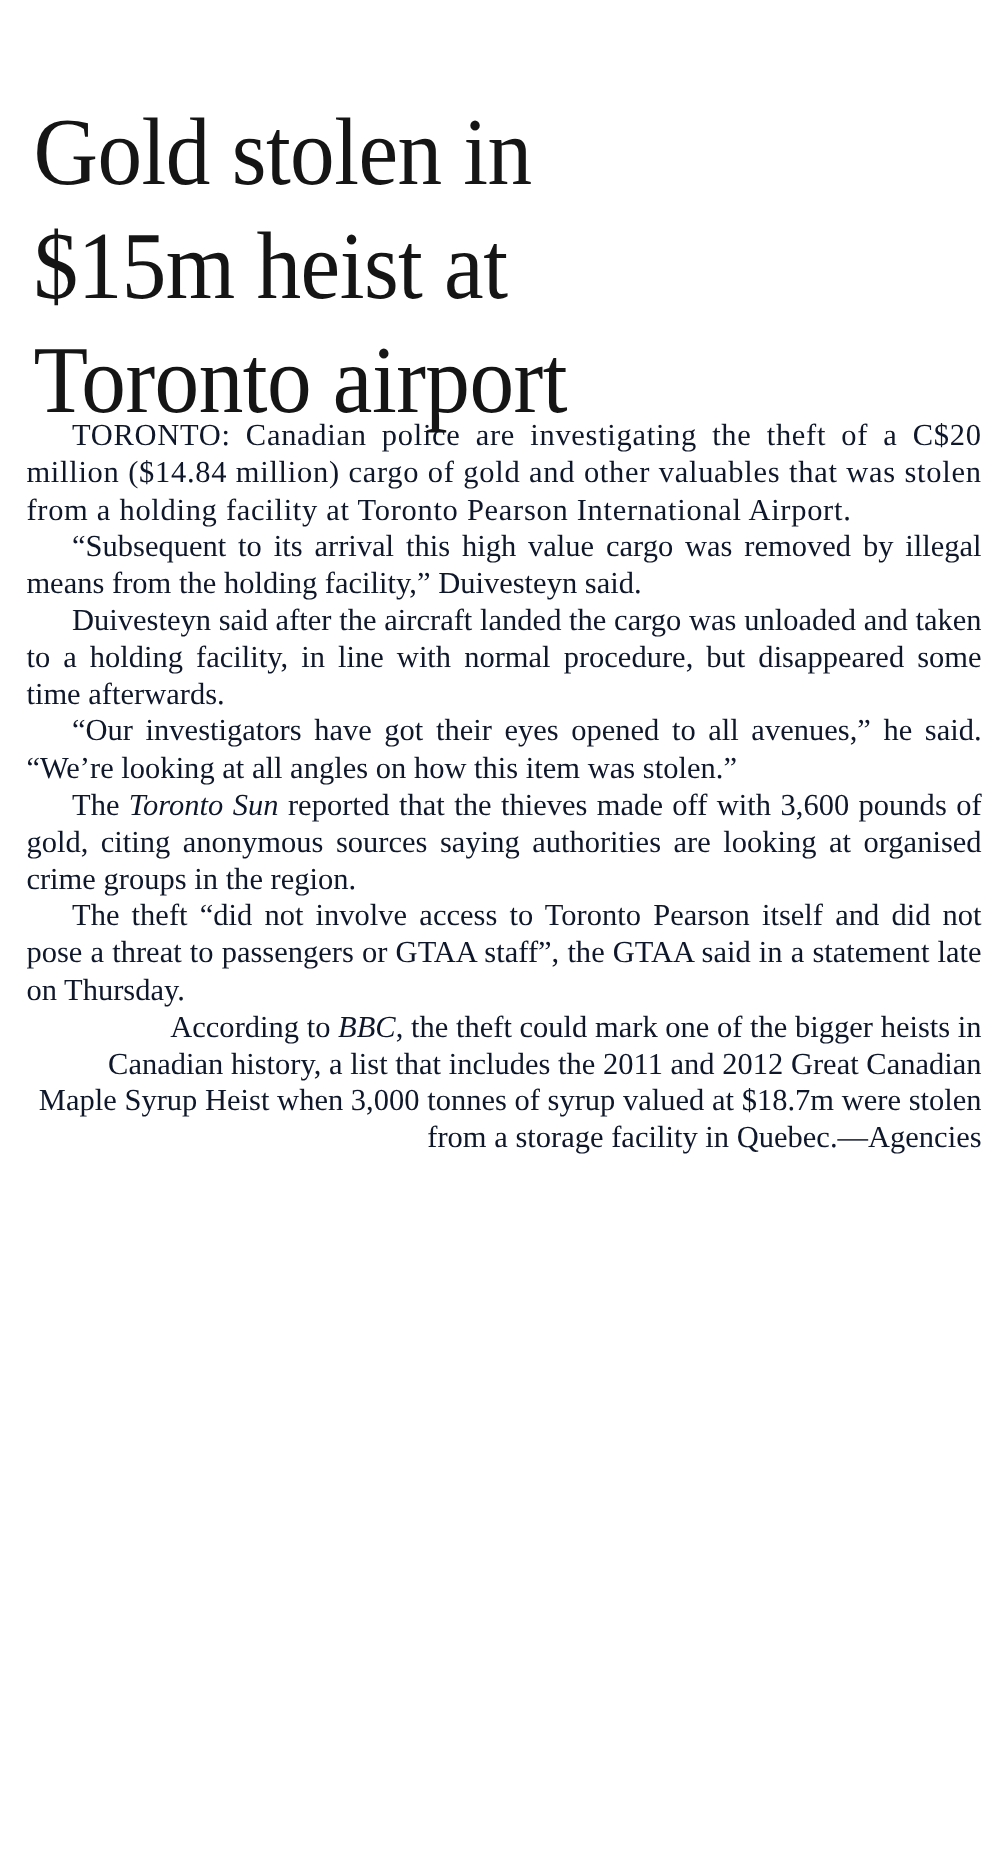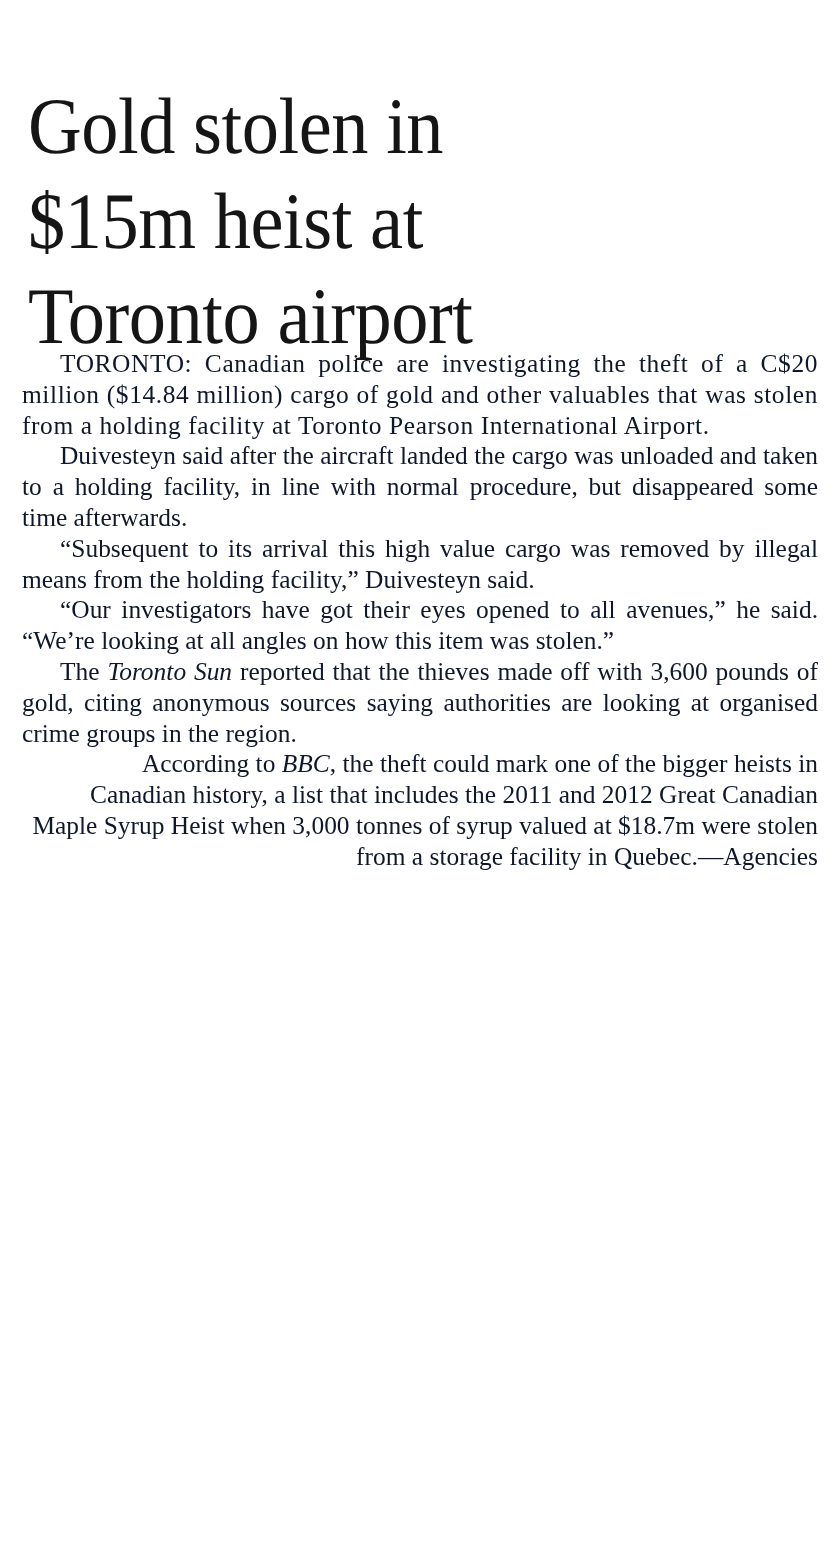--- a/index.html
+++ b/index.html
@@ -83,28 +83,29 @@
 $15m heist at
 Toronto airport</h1>
 
   <div class="article-body">
 
     <p>
       <span class="dateline">TORONTO: Canadian police are investigating the theft of a C$20 million ($14.84 million) cargo of gold and other valuables that was stolen from a holding facility at Toronto Pearson International Airport.</span>
     </p>
 
 
+    <p>“Subsequent to its arrival this high value cargo was removed by illegal means from the holding facility,” Duivesteyn said.</p>
+
     <p>Duivesteyn said after the aircraft landed the cargo was unloaded and taken to a holding facility, in line with normal procedure, but disappeared some time afterwards.</p>
-
-    <p>“Subsequent to its arrival this high value cargo was removed by illegal means from the holding facility,” Duivesteyn said.</p>
 
     <p>“Our investigators have got their eyes opened to all avenues,” he said. “We’re looking at all angles on how this item was stolen.”</p>
 
     <p><span>The </span><em>Toronto Sun</em><span> reported that the thieves made off with 3,600 pounds of gold, citing anonymous sources saying authorities are looking at organised crime groups in the region.</span></p>
 
 
+    <p>The theft “did not involve access to Toronto Pearson itself and did not pose a threat to passengers or GTAA staff”, the GTAA said in a statement late on Thursday.</p>
 
 
     <p><span>According to </span><em>BBC</em><span>, the theft could mark one of the bigger heists in Canadian history, a list that includes the 2011 and 2012 Great Canadian Maple Syrup Heist when 3,000 tonnes of syrup valued at $18.7m were stolen from a storage facility in Quebec.—Agencies</span></p>
 
   </div>
 
 </div>
 
 </body></html>

